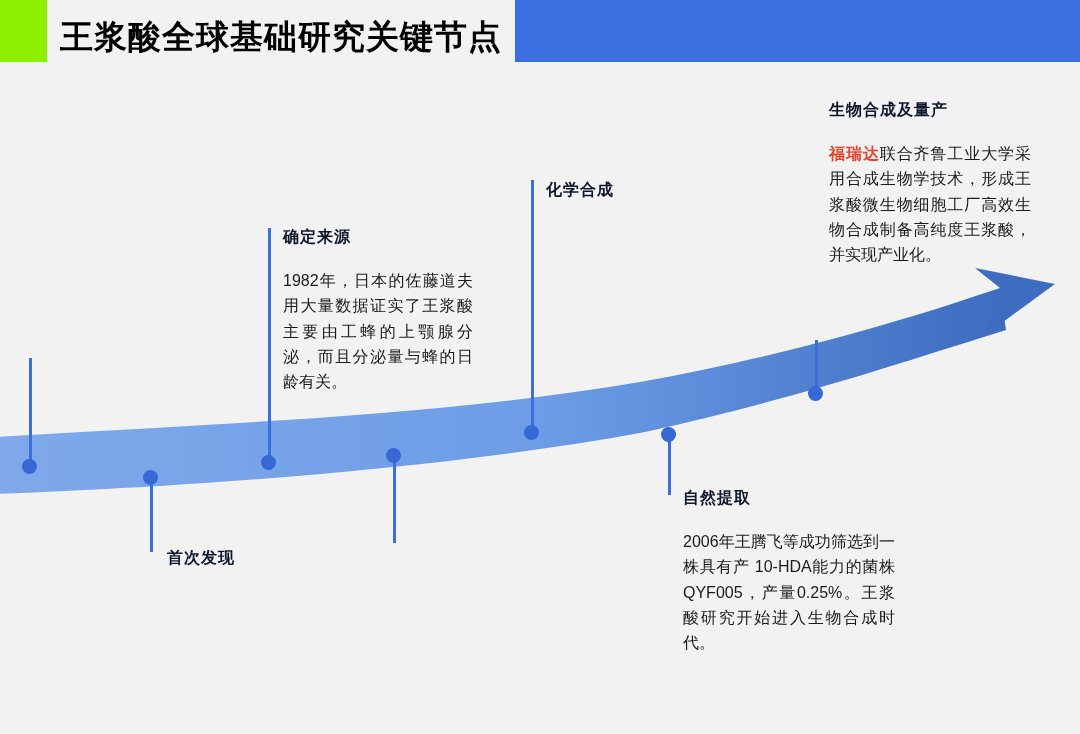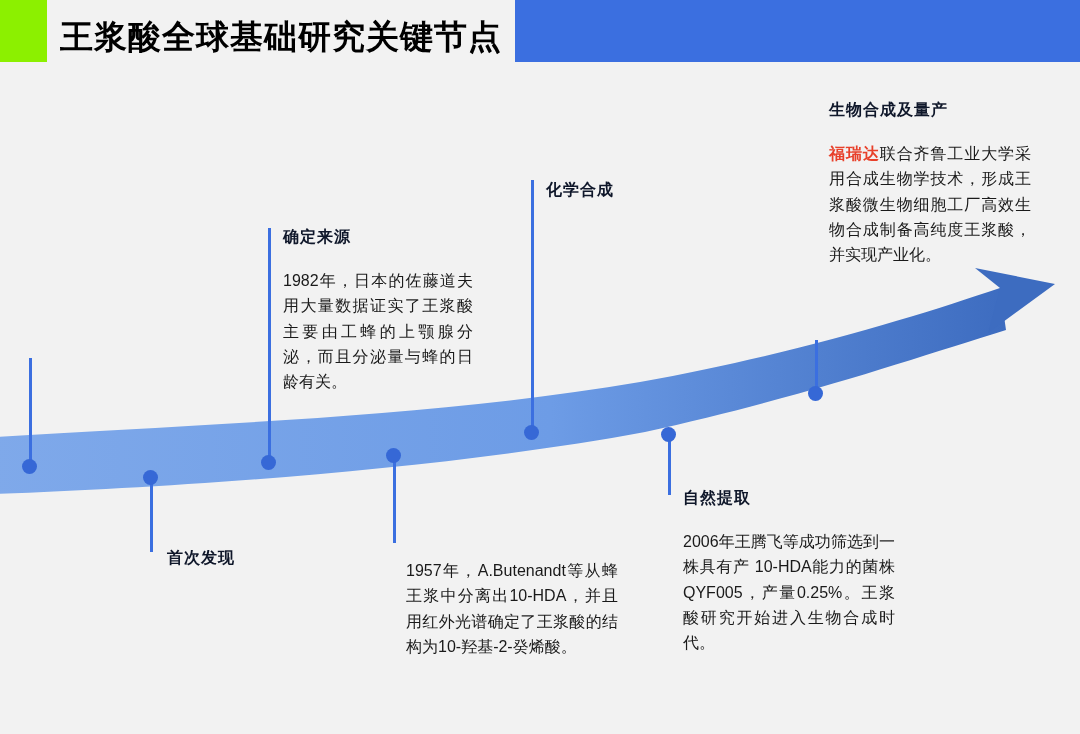--- a/index.html
+++ b/index.html
@@ -145,21 +145,20 @@
   <div class="card" style="left:167px; top:548px; width:192px;">
     <div class="card-title">首次发现</div>
   </div>
 
   <div class="card" style="left:283px; top:227px; width:190px;">
     <div class="card-title">确定来源</div>
     <div class="card-body">1982年，日本的佐藤道夫用大量数据证实了王浆酸主要由工蜂的上颚腺分泌，而且分泌量与蜂的日龄有关。</div>
   </div>
 
   <div class="card" style="left:406px; top:538px; width:212px;">
-    <div class="card-body">1957年，A.Butenandt等从蜂王浆中分离出10-HDA，并且用红外光谱确定了王浆酸的结构为10-羟基-2-癸烯酸。</div>
   </div>
 
   <div class="card" style="left:546px; top:180px; width:204px;font-family:Liberation Serif, serif;">
     <div class="card-title">化学合成</div>
   </div>
 
   <div class="card" style="left:683px; top:488px; width:212px;">
     <div class="card-title">自然提取</div>
     <div class="card-body">2006年王腾飞等成功筛选到一株具有产 10-HDA能力的菌株QYF005，产量0.25%。王浆酸研究开始进入生物合成时代。</div>
   </div>

